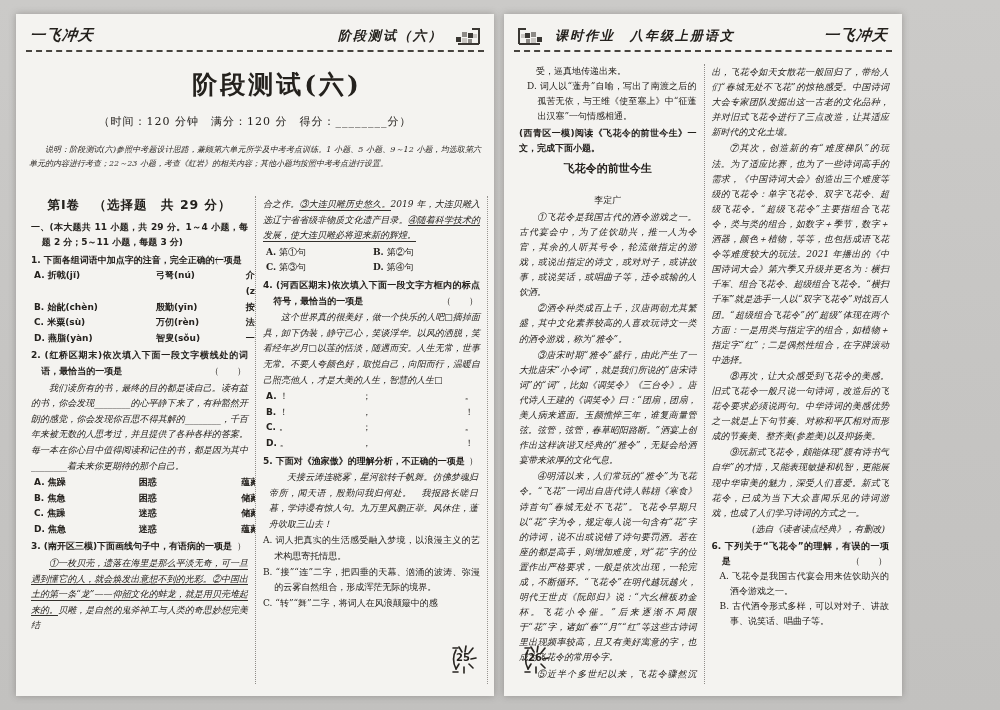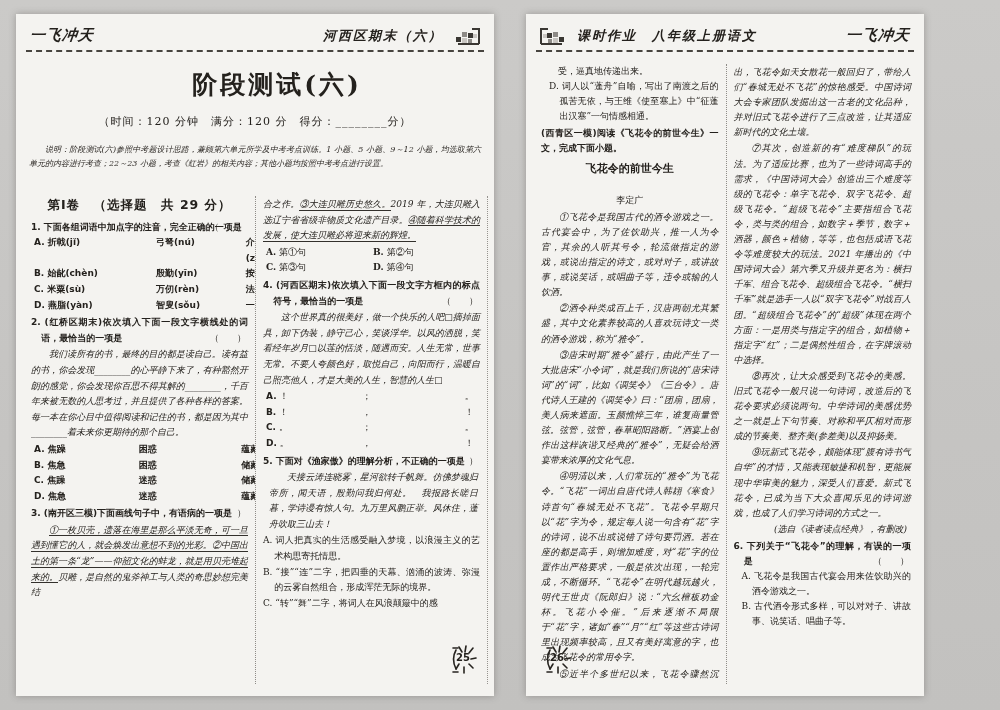--- a/index.html
+++ b/index.html
@@ -7,21 +7,21 @@
     width:1000px;height:710px;overflow:hidden;
     background:#c6c5c3;
     font-family:"DejaVu Serif","Liberation Serif",serif;
     color:#24211d;
   }
   .scan{position:relative;width:1000px;height:710px;
     background:linear-gradient(180deg,#cbcac8 0%,#c6c5c3 50%,#c2c1bf 100%);}
   .page{position:absolute;top:14px;height:682px;background:#f4f3f0;
     box-shadow:0 0 7px rgba(60,58,55,.35);}
   .page-left{left:16px;width:478px;}
-  .page-right{left:526px;width:398px;}
+  .page-right{left:504px;width:398px;}
 
   
   .hdr{display:flex;justify-content:space-between;align-items:flex-end;
     padding:11px 14px 3px 14px;}
   .logo{font-weight:700;font-style:italic;font-size:15px;letter-spacing:1px;
     font-family:"DejaVu Sans","Liberation Sans",sans-serif;transform:skewX(-6deg);}
   .hdr-group{display:flex;align-items:flex-end;gap:7px;}
   .hdr-label{font-size:13px;font-weight:700;font-style:italic;letter-spacing:2px;}
   .checker{width:30px;height:20px;}
   .hdr-rule{margin:2px 10px 0 10px;border-bottom:2.5px dashed #47443f;}
@@ -77,21 +77,21 @@
 </style>
 </head>
 <body>
 
 <div class="scan">
 
   <div class="page page-left">
     <div class="hdr">
       <span class="logo">一飞冲天</span>
       <span class="hdr-group">
-        <span class="hdr-label">河西区期末（六）</span>
+        <span class="hdr-label">阶段测试（六）</span>
         <svg class="checker" viewBox="0 0 30 20">
           <path d="M29 19 H8 M29 19 V4 H22" fill="none" stroke="#3a3733" stroke-width="2"></path>
           <rect x="6" y="12" width="5" height="5" fill="#3a3733"></rect>
           <rect x="12" y="7" width="5" height="5" fill="#8d8a86"></rect>
           <rect x="12" y="13" width="5" height="5" fill="#c9c6c2"></rect>
           <rect x="18" y="8" width="5" height="5" fill="#3a3733"></rect>
           <rect x="18" y="14" width="4" height="4" fill="#8d8a86"></rect>
           <rect x="23" y="9" width="4" height="4" fill="#c9c6c2"></rect>
         </svg>
       </span>
@@ -99,20 +99,21 @@
     <div class="hdr-rule"></div>
 
     <div class="title">阶段测试(六)</div>
     <div class="subtitle">（时间：120 分钟　满分：120 分　得分：________分）</div>
     <div class="note">说明：阶段测试(六)参照中考题设计思路，兼顾第六单元所学及中考考点训练。1 小题、5 小题、9～12 小题，均选取第六单元的内容进行考查；22～23 小题，考查《红岩》的相关内容；其他小题均按照中考考点进行设置。</div>
 
     <div class="cols">
 
       <div class="col">
         <div class="sec hei">第Ⅰ卷　（选择题　共 29 分）</div>
+        <div class="intro hei">一、(本大题共 11 小题，共 29 分。1～4 小题，每题 2 分；5～11 小题，每题 3 分)</div>
 
         <div class="stem hei">
           <span>1. 下面各组词语中加点字的注音，完全正确的一项是</span>
           <span class="bracket">（　　）</span>
         </div>
         <div class="orow words">
           <span><b class="olab">A.</b> <span>折戟(jǐ)</span></span>
           <span>弓弩(nú)</span>
           <span>介胄之士(zhòu)</span>
         </div>

